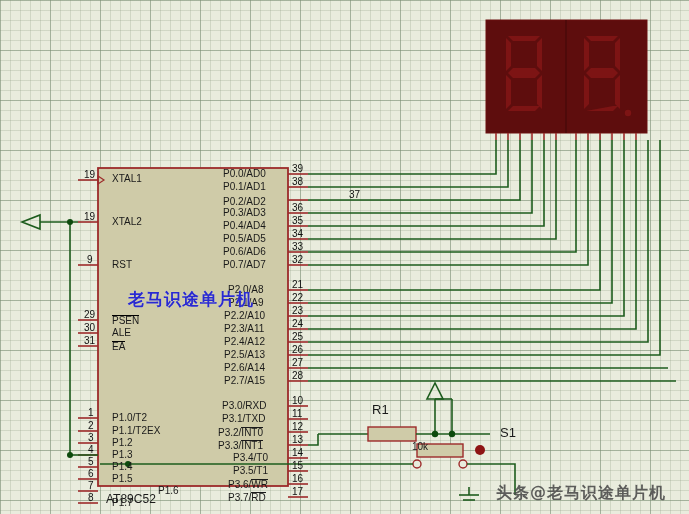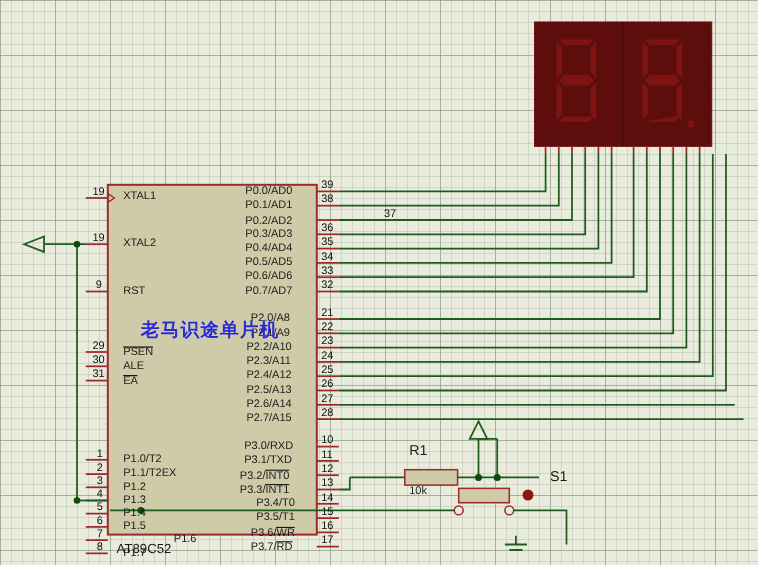--- a/index.html
+++ b/index.html
@@ -22,21 +22,21 @@
       linear-gradient(to bottom, rgba(120,140,115,.50) 1px, transparent 1px);
     background-size:50px 50px;
   }
   svg.sheet{position:absolute;left:0;top:0;width:689px;height:514px;}
 
   
   .txt{position:absolute;white-space:nowrap;font-family:"Liberation Sans", sans-serif;}
   .pinlabel{font-size:10px;color:#1a1a1a;line-height:10px;}
   .pinnum{font-size:10px;color:#101010;line-height:10px;}
   .partid{font-size:13px;color:#1a1a1a;}
-  .partval{font-size:10px;color:#1a1a1a;}
+  .partval{font-size:10px;color:#1a1a1a;margin-left:40px;}
   .partname{font-size:12px;color:#1a1a1a;}
   .wm-blue{
     position:absolute;font-size:17px;font-weight:bold;color:#2a2ad0;
     font-family:"DejaVu Sans", sans-serif;letter-spacing:1px;white-space:nowrap;
     text-shadow:0 0 1px rgba(255,255,255,.5);
   }
   .wm-grey{
     position:absolute;font-size:16px;font-weight:bold;color:#4a4a4a;
     font-family:"DejaVu Sans", sans-serif;letter-spacing:1px;white-space:nowrap;
     opacity:.88;
@@ -309,14 +309,15 @@
   <div class="txt pinnum" style="left:292px; top:487px;">17</div>
 
   <div class="txt partname" style="left:106px; top:492px;">AT89C52</div>
 
   <div class="txt partid" style="left:372px; top:402px;">R1</div>
   <div class="txt partval" style="left:372px; top:441px;">10k</div>
 
   <div class="txt partid" style="left:500px; top:425px;">S1</div>
 
   <div class="wm-blue" style="left:128px; top:288px;">老马识途单片机</div>
+  <div class="wm-grey" style="left:496px; top:483px;">头条@老马识途单片机</div>
 
 </div>
 
 </body></html>

